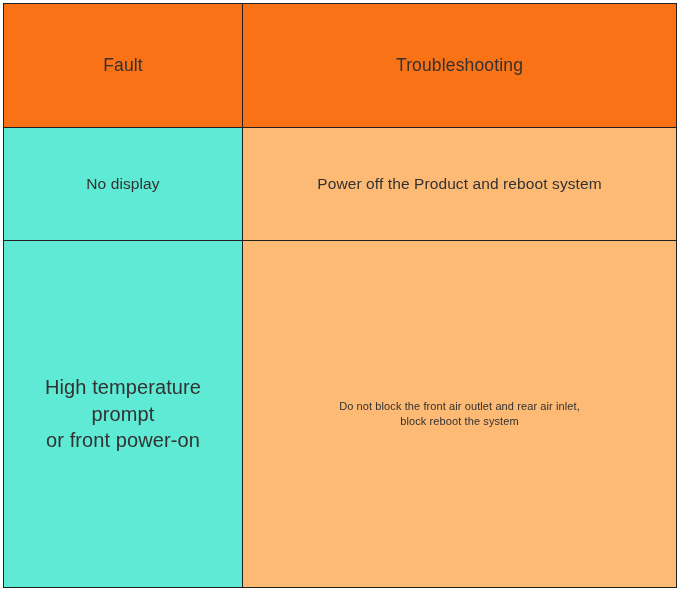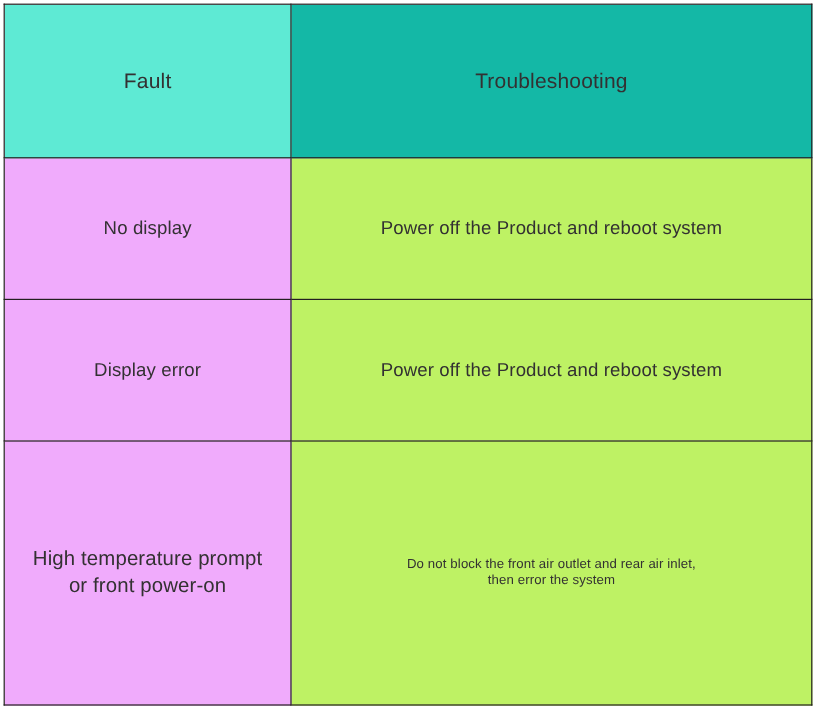--- a/index.html
+++ b/index.html
@@ -41,42 +41,42 @@
     line-height: 1.28;
     box-sizing: border-box;
   }
 
   
   col.col-fault { width: 239px; }
   col.col-fix   { width: 434px; }
 
   
   td.cell-fault {
-    background: #f0abfc;
+    background: #5eead4;
     font-size: 15.5px;
     letter-spacing: 0.1px;
   }
 
   td.cell-fix {
-    background: #bef264;
+    background: #fdba74;
     font-size: 15.5px;
     letter-spacing: 0.1px;
   }
 
   
   tr.header-row td {
     font-size: 17.5px;
     letter-spacing: 0.15px;
   }
-  tr.header-row td.cell-fault { background: #5eead4; }
-  tr.header-row td.cell-fix   { background: #14b8a6; }
+  tr.header-row td.cell-fault { background: #f97316; }
+  tr.header-row td.cell-fix   { background: #f97316; }
 
   
   tr.row-last td.cell-fault {
-    font-size: 17px;
+    font-size: 20px;
     line-height: 1.32;
   }
   tr.row-last td.cell-fix {
     font-size: 11px;
     line-height: 1.32;
     padding-left: 14px;
     padding-right: 14px;
   }
 
   .line { display: block; }
@@ -95,30 +95,26 @@
         <td class="cell-fault">Fault</td>
         <td class="cell-fix">Troubleshooting</td>
       </tr>
 
       <tr class="body-row">
         <td class="cell-fault">No display</td>
         <td class="cell-fix">Power off the Product and reboot system</td>
       </tr>
 
 
-      <tr class="body-row">
-        <td class="cell-fault">Display error</td>
-        <td class="cell-fix">Power off the Product and reboot system</td>
-      </tr>
 
       <tr class="body-row row-last">
         <td class="cell-fault">
           <span class="line">High temperature prompt</span>
           <span class="line">or front power-on</span>
         </td>
         <td class="cell-fix">
           <span class="line">Do not block the front air outlet and rear air inlet,</span>
-          <span class="line">then error the system</span>
+          <span class="line">block reboot the system</span>
         </td>
       </tr>
     </tbody>
   </table>
 </div>
 
 </body></html>

